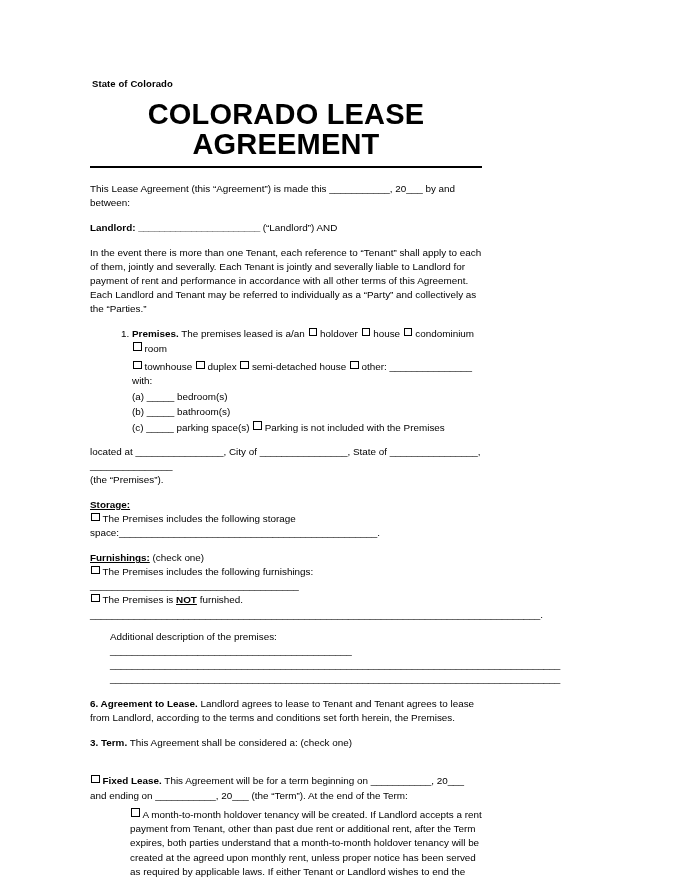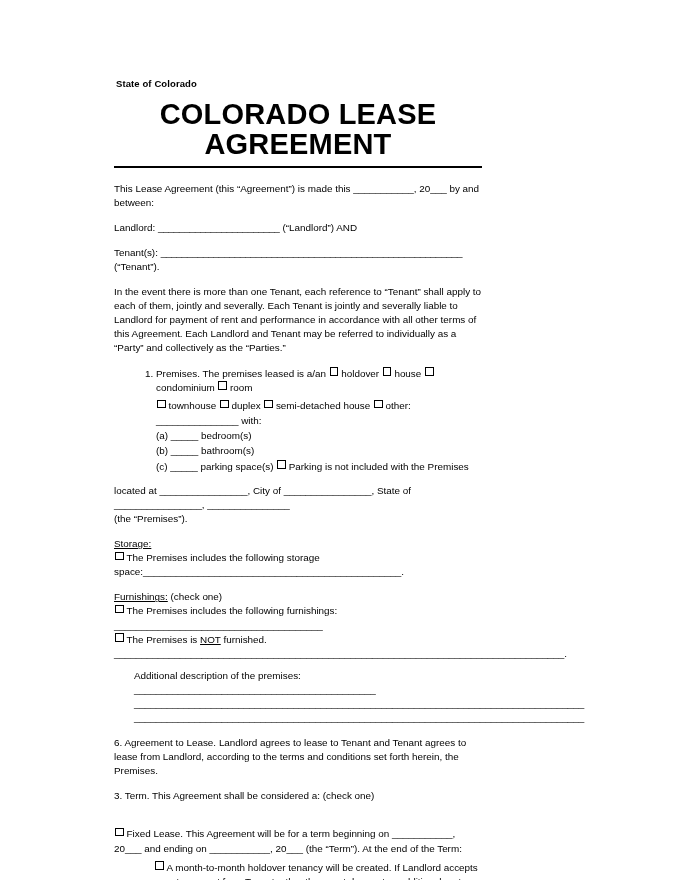--- a/index.html
+++ b/index.html
@@ -12,21 +12,21 @@
     height: 880px;
     font-family: "Liberation Sans", sans-serif;
     color: #000000;
     overflow: hidden;
   }
   .page {
     width: 560px;
     height: 880px;
     position: relative;
     box-sizing: border-box;
-    padding: 78px 78px 0 114px;
+    padding: 78px 78px 0 90px;
   }
   .state-line {
     font-size: 9.5px;
     font-weight: bold;
     letter-spacing: 0.1px;
     margin: 0 0 10px 2px;
   }
   h1.doc-title {
     font-size: 29px;
     font-weight: bold;
@@ -39,21 +39,21 @@
     border-top: 2.6px solid #000;
     margin: 0 0 14px 0;
   }
   p.body, div.body {
     font-size: 9.9px;
     line-height: 1.42;
     margin: 0 0 11px 0;
     text-align: left;
   }
   .tight { margin-bottom: 6px; }
-  .bold { font-weight: normal; text-align: right; }
+  .bold { font-weight: bold; text-align: right; }
   .u { text-decoration: underline; }
   .fill { letter-spacing: -0.2px; }
   .intro-block { margin-bottom: 12px; }
   .landlord-line, .tenant-line { margin-bottom: 11px; }
   .para-justify {
     text-align: justify;
     margin-bottom: 12px;
   }
   ol.numlist {
     margin: 0 0 10px 0;
@@ -100,25 +100,20 @@
   <div class="title-rule"></div>
 
   <p class="body intro-block">This Lease Agreement (this “Agreement”) is made this ___________, 20___ by and between:</p>
 
   <p class="body landlord-line">
     <span class="bold">Landlord:</span>
     <span class="bold fill">_______________________</span>
     <span>(“Landlord”) AND</span>
   </p>
 
-  <p class="body tenant-line">
-    <span class="bold">Tenant(s):</span>
-    <span class="bold fill">_________________________________________________________</span>
-    <span>(“Tenant”).</span>
-  </p>
 
   <p class="body para-justify">In the event there is more than one Tenant, each reference to “Tenant” shall apply to each of them, jointly and severally. Each Tenant is jointly and severally liable to Landlord for payment of rent and performance in accordance with all other terms of this Agreement. Each Landlord and Tenant may be referred to individually as a “Party” and collectively as the “Parties.”</p>
 
   <ol class="numlist">
     <li>
       <span class="bold">Premises.</span>
       <span>The premises leased is a/an</span>
       <span class="cb"></span><span>holdover</span>
       <span class="cb"></span><span>house</span>
       <span class="cb"></span><span>condominium</span>

